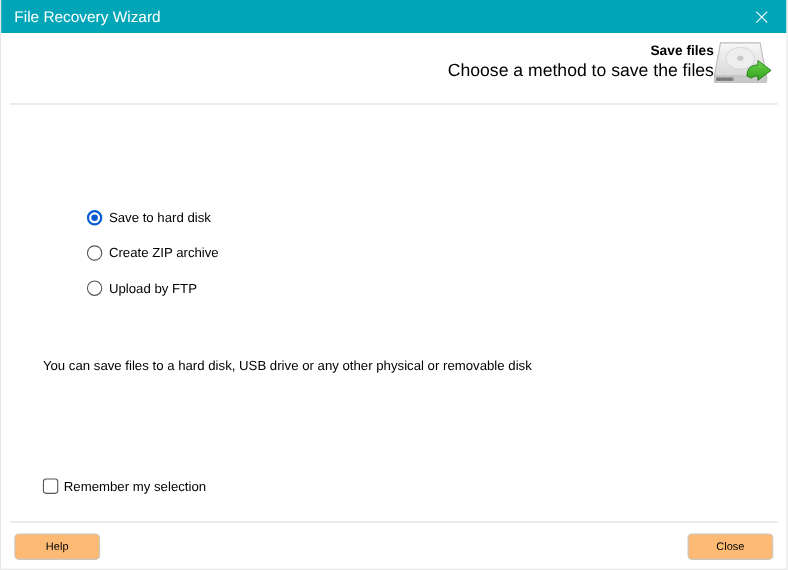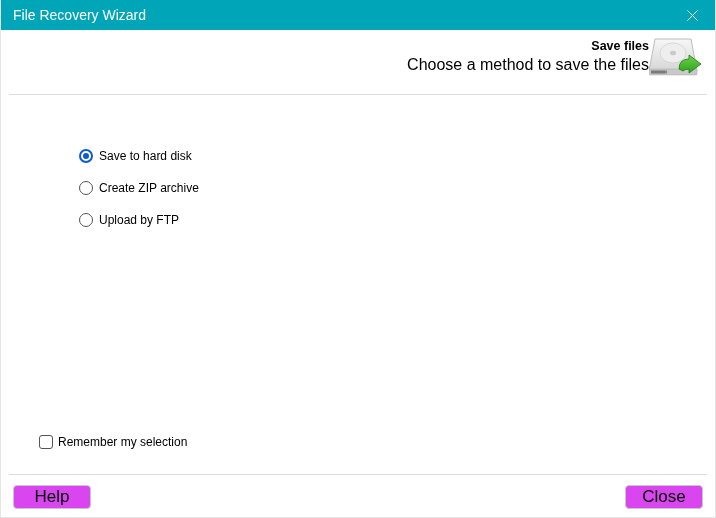--- a/index.html
+++ b/index.html
@@ -54,21 +54,21 @@
   }
   .header .hero { margin-right: 0; margin-top: -2px; }
   .content {
     border-top: 1px solid #dcdcdc;
     margin: 0 8px;
     padding: 0 30px;
     height: 380px;
     position: relative;
   }
   .options {
-    margin-top: 54px;
+    margin-top: 96px;
     margin-left: 40px;
   }
   .option-row {
     display: flex;
     align-items: center;
     margin-bottom: 18px;
     font-size: 12px;
     cursor: pointer;
   }
   .radio {
@@ -119,22 +119,22 @@
     padding: 10px 4px 0 4px;
     display: flex;
     align-items: center;
   }
   .footer .spacer { flex: 1; }
   .btn {
     min-width: 78px;
     height: 24px;
     border: 1px solid #c8c8c8;
     border-radius: 4px;
-    background: #d946ef;
-    font-size: 17px;
+    background: #fdba74;
+    font-size: 10px;
     font-family: inherit;
     cursor: pointer;
     padding: 0 0;
     margin-left: 10px;
   }
   .btn:first-child { margin-left: 0; }
 </style>
 </head>
 <body>
 
@@ -192,20 +192,21 @@
     </div>
     <div class="option-row">
       <span class="radio"></span>
       <span>Create ZIP archive</span>
     </div>
     <div class="option-row">
       <span class="radio"></span>
       <span>Upload by FTP</span>
     </div>
   </div>
+  <div class="description">You can save files to a hard disk, USB drive or any other physical or removable disk</div>
   <div class="remember">
     <span class="checkbox"></span>
     <span>Remember my selection</span>
   </div>
 </div>
 
 <div class="footer">
   <button class="btn">Help</button>
   <span class="spacer"></span>
   <button class="btn">Close</button>

